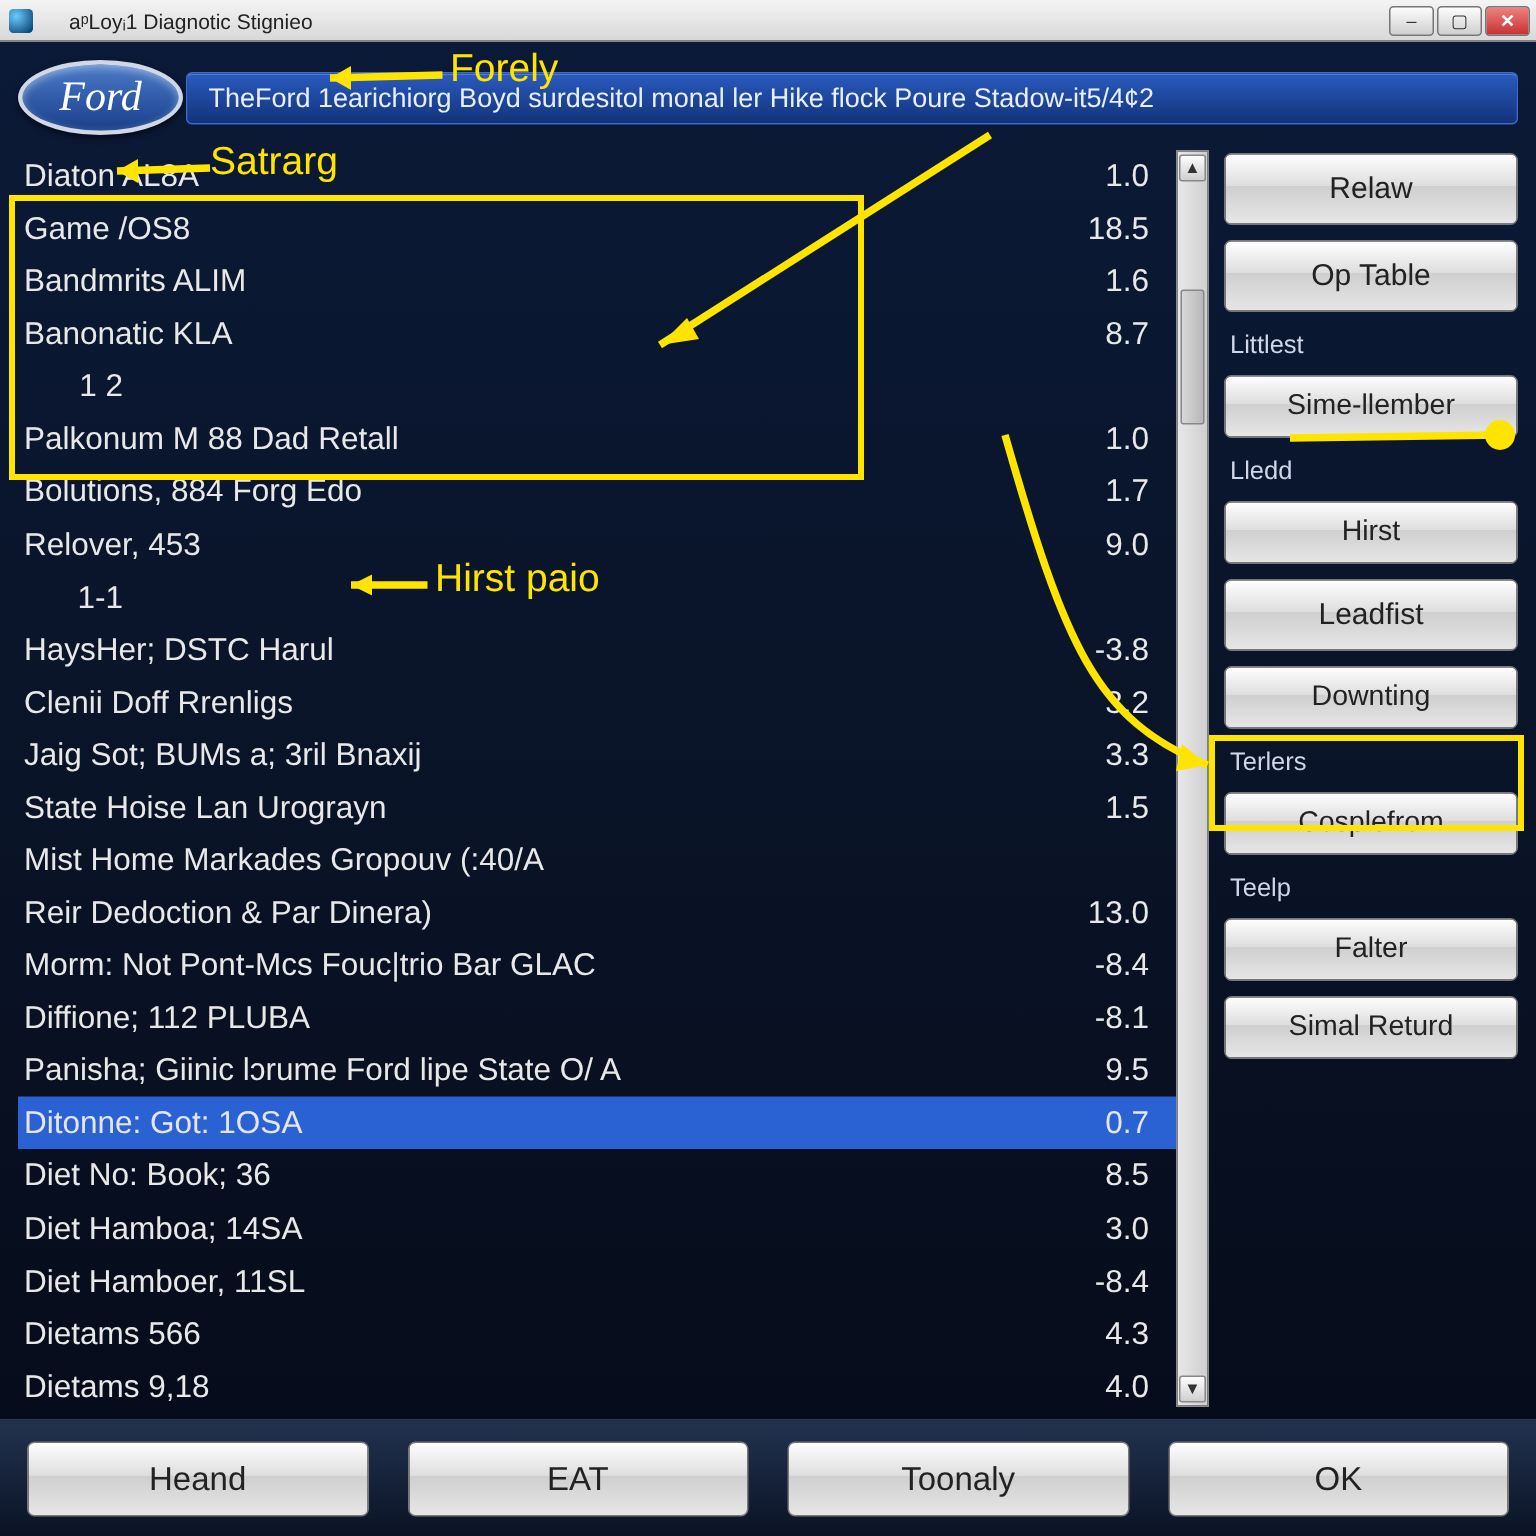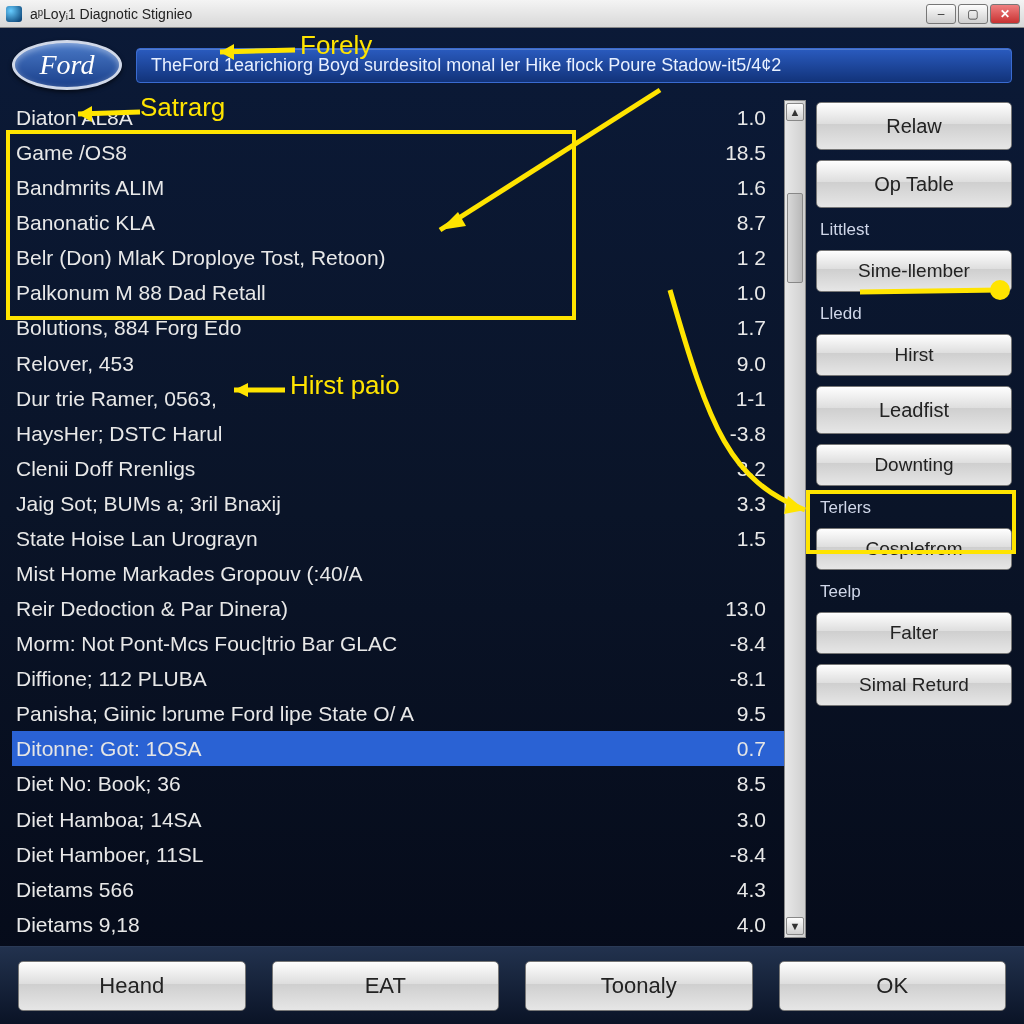--- a/index.html
+++ b/index.html
@@ -14,34 +14,34 @@
   
   .titlebar {
     height: 28px;
     background: linear-gradient(to bottom,#f4f4f4,#d8d8d8);
     display:flex; align-items:center; justify-content:space-between;
     padding: 0 4px 0 6px;
     color:#222;
     font-size:14px;
     border-bottom:1px solid #888;
   }
-  .titlebar .left { display:flex; align-items:center; gap:8px;}
+  .titlebar .left { display:flex; align-items:center; gap:24px;}
   .app-icon {
     width:16px;height:16px;background:radial-gradient(circle at 30% 30%,#6cf,#036);border-radius:3px;
   }
   .winbtns { display:flex; gap:2px;}
   .winbtn {
     width:30px;height:20px;border:1px solid #777;border-radius:3px;
     background:linear-gradient(to bottom,#fdfdfd,#cfcfcf);
     display:flex;align-items:center;justify-content:center;font-size:12px;color:#333;
   }
   .winbtn.close{background:linear-gradient(to bottom,#f08080,#c83232);color:#fff;font-weight:bold;}
   
   .brandbar {
-    display:flex; align-items:center; gap:14px;
+    display:flex; align-items:center; gap:2px;
     padding: 12px 12px 10px 12px;
   }
   .ford-logo {
     width:110px; height:50px;
     background:linear-gradient(to bottom,#4a7ac8,#1a3f8a);
     border-radius:50%/50%;
     border:3px solid #d0d8e8;
     box-shadow: inset 0 2px 6px rgba(255,255,255,.4), 0 2px 4px rgba(0,0,0,.6);
     display:flex;align-items:center;justify-content:center;
     color:#fff;font-style:italic;font-family:"Brush Script MT","Segoe Script",cursive;
@@ -178,37 +178,35 @@
         </div>
         <div class="row">
           <span>Bandmrits ALIM</span>
           <span class="val">1.6</span>
         </div>
         <div class="row">
           <span>Banonatic KLA</span>
           <span class="val">8.7</span>
         </div>
         <div class="row">
-          <span>Belr (Don) MlaK Droploye Tost, Retoon)</span>
           <span class="val">1 2</span>
         </div>
         <div class="row">
           <span>Palkonum M 88 Dad Retall</span>
           <span class="val">1.0</span>
         </div>
         <div class="row">
           <span>Bolutions, 884 Forg Edo</span>
           <span class="val">1.7</span>
         </div>
         <div class="row">
           <span>Relover, 453</span>
           <span class="val">9.0</span>
         </div>
         <div class="row">
-          <span>Dur trie Ramer, 0563,</span>
           <span class="val">1-1</span>
         </div>
         <div class="row">
           <span>HaysHer; DSTC Harul</span>
           <span class="val">-3.8</span>
         </div>
         <div class="row">
           <span>Clenii Doff Rrenligs</span>
           <span class="val">3.2</span>
         </div>

